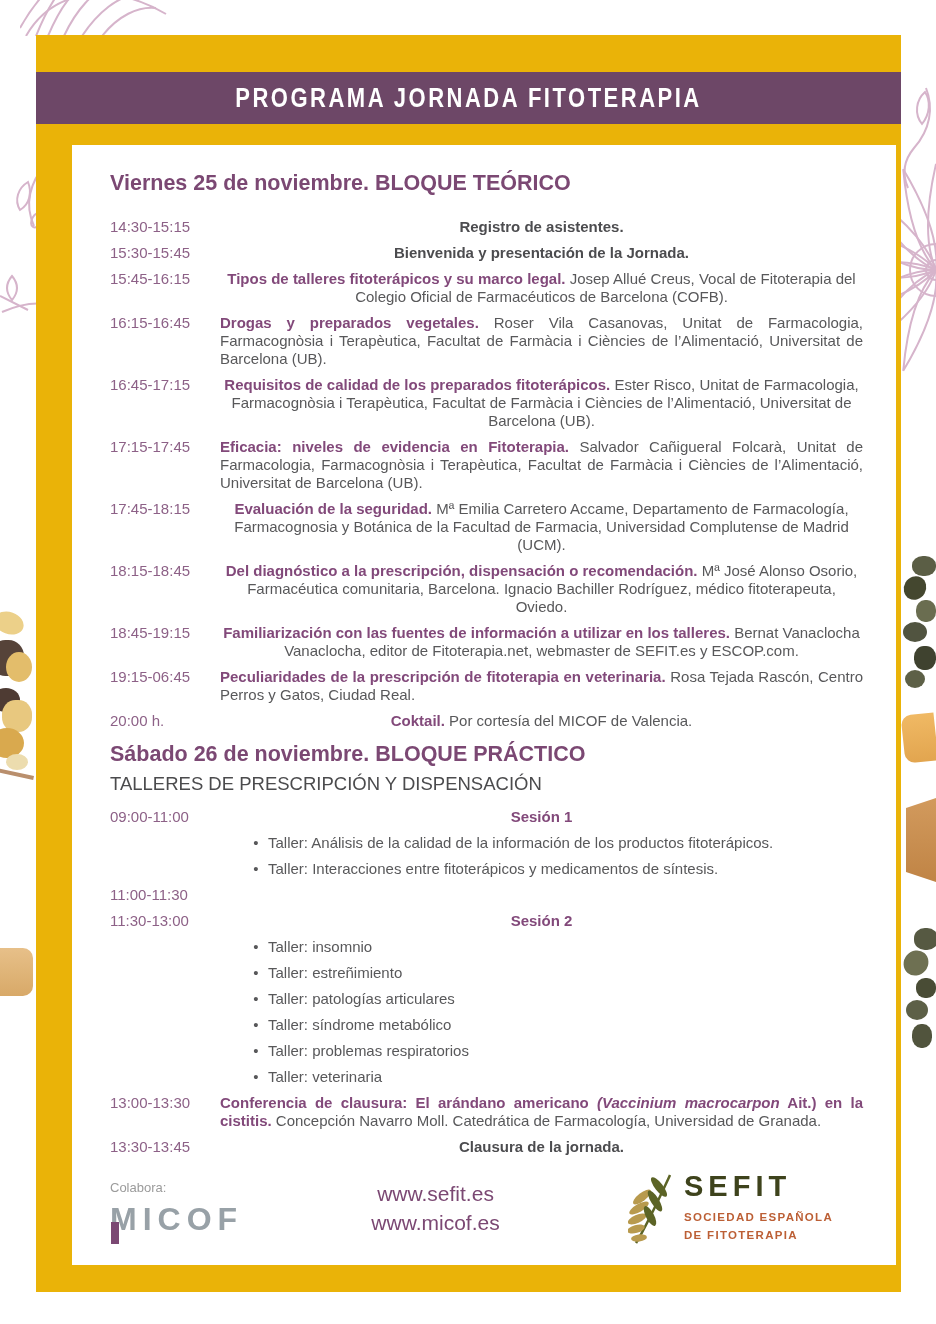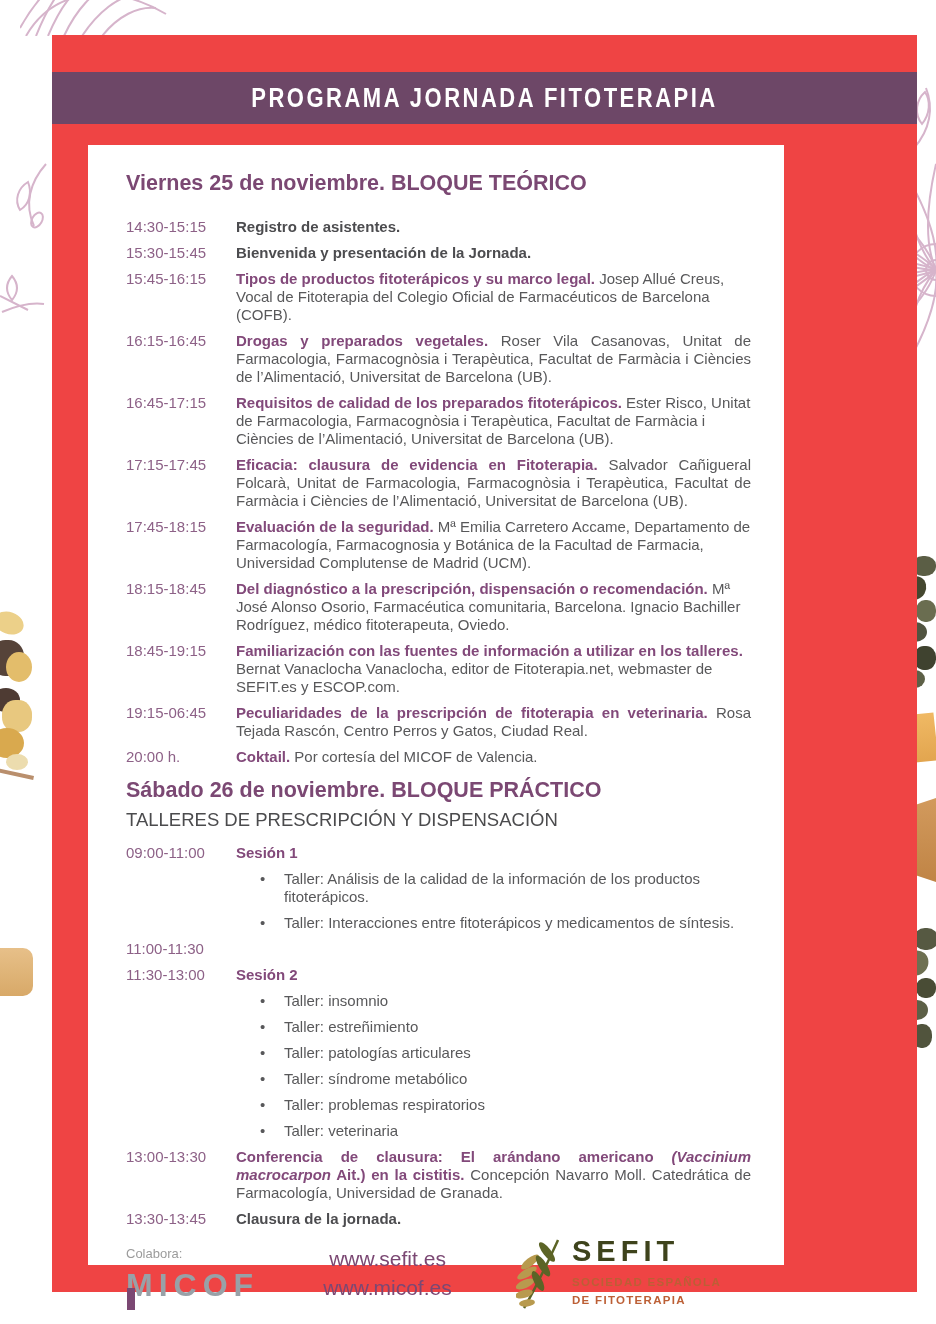--- a/index.html
+++ b/index.html
@@ -30,34 +30,34 @@
   .rt5{left:914px;top:646px;width:22px;height:24px;border-radius:45%;background:#3f422f;}
   .rt6{left:905px;top:670px;width:20px;height:18px;border-radius:50%;background:#5d6047;}
   .rspoon{left:903px;top:714px;width:33px;height:48px;background:linear-gradient(180deg,#f0b964,#e2a54f);border-radius:10px 0 0 10px;transform:rotate(-6deg);}
   .rwood{left:906px;top:798px;width:30px;height:84px;background:linear-gradient(180deg,#d29a5d,#c08445);clip-path:polygon(0 12%,100% 0,100% 100%,0 88%);}
   .rt7{left:914px;top:928px;width:24px;height:22px;border-radius:45%;background:#565942;}
   .rt8{left:904px;top:950px;width:24px;height:26px;border-radius:50%;background:#6e7052;transform:rotate(40deg);}
   .rt9{left:916px;top:978px;width:20px;height:20px;border-radius:45%;background:#494c35;}
   .rt10{left:906px;top:1000px;width:22px;height:20px;border-radius:50%;background:#5d6047;}
   .rt11{left:912px;top:1024px;width:20px;height:24px;border-radius:45%;background:#51543d;}
   
-  .card{position:absolute;left:52px;top:35px;width:865px;height:1257px;background:#ef4444;}
+  .card{position:absolute;left:36px;top:35px;width:865px;height:1257px;background:#eab308;}
   .band{position:absolute;left:0;top:37px;width:100%;height:52px;background:#6d4767;
         display:flex;align-items:center;justify-content:center;}
   .band-title{color:#ffffff;font-weight:bold;font-size:22px;letter-spacing:2.5px;
         transform:scaleY(1.25);white-space:nowrap;}
-  .panel{position:absolute;left:36px;top:110px;width:696px;height:1120px;background:#ffffff;
+  .panel{position:absolute;left:36px;top:110px;width:824px;height:1120px;background:#ffffff;
         box-sizing:border-box;padding:26px 33px 14px 38px;display:flex;flex-direction:column;}
   
   .section-heading{color:#7b4873;font-weight:bold;font-size:21.5px;margin:0 0 22px 0;}
   .section + .section .section-heading{margin-top:12px;margin-bottom:4px;}
   .section-sub{color:#4b4b4d;font-size:18.5px;margin:6px 0 13px 0;}
   .row{display:flex;margin-bottom:8px;font-size:15px;line-height:18px;color:#58585a;}
   .time{width:110px;flex:none;color:#8d6187;}
-  .desc{flex:1;}
+  .desc{flex:1;text-align:center;}
   .row.justify .desc{text-align:justify;}
   .seg-pb{color:#82497a;font-weight:bold;}
   .seg-pbi{color:#82497a;font-weight:bold;font-style:italic;}
   .seg-db{color:#4c4c4f;font-weight:bold;}
   .seg-d{color:#58585a;margin-top:9px;}
   .bullet{display:flex;margin:8px 0 0 24px;}
   .dot{width:24px;flex:none;color:#58585a;}
   
   .footer{margin-top:auto;display:flex;align-items:center;justify-content:center;height:88px;}
   .colabora{color:#9b9b9b;font-size:13px;margin:0 0 8px 0;}
@@ -144,33 +144,33 @@
           <div class="row">
             <div class="time">14:30-15:15</div>
             <div class="desc"><span class="seg-db">Registro de asistentes.</span></div>
           </div>
           <div class="row">
             <div class="time">15:30-15:45</div>
             <div class="desc"><span class="seg-db">Bienvenida y presentación de la Jornada.</span></div>
           </div>
           <div class="row">
             <div class="time">15:45-16:15</div>
-            <div class="desc"><span class="seg-pb">Tipos de productos fitoterápicos y su marco legal.</span><span class="seg-d"> Josep Allué Creus, Vocal de Fitoterapia del Colegio Oficial de Farmacéuticos de Barcelona (COFB).</span></div>
+            <div class="desc"><span class="seg-pb">Tipos de talleres fitoterápicos y su marco legal.</span><span class="seg-d"> Josep Allué Creus, Vocal de Fitoterapia del Colegio Oficial de Farmacéuticos de Barcelona (COFB).</span></div>
           </div>
           <div class="row justify">
             <div class="time">16:15-16:45</div>
             <div class="desc"><span class="seg-pb">Drogas y preparados vegetales.</span><span class="seg-d"> Roser Vila Casanovas, Unitat de Farmacologia, Farmacognòsia i Terapèutica, Facultat de Farmàcia i Ciències de l’Alimentació, Universitat de Barcelona (UB).</span></div>
           </div>
           <div class="row">
             <div class="time">16:45-17:15</div>
             <div class="desc"><span class="seg-pb">Requisitos de calidad de los preparados fitoterápicos.</span><span class="seg-d"> Ester Risco, Unitat de Farmacologia, Farmacognòsia i Terapèutica, Facultat de Farmàcia i Ciències de l’Alimentació, Universitat de Barcelona (UB).</span></div>
           </div>
           <div class="row justify">
             <div class="time">17:15-17:45</div>
-            <div class="desc"><span class="seg-pb">Eficacia: clausura de evidencia en Fitoterapia.</span><span class="seg-d"> Salvador Cañigueral Folcarà, Unitat de Farmacologia, Farmacognòsia i Terapèutica, Facultat de Farmàcia i Ciències de l’Alimentació, Universitat de Barcelona (UB).</span></div>
+            <div class="desc"><span class="seg-pb">Eficacia: niveles de evidencia en Fitoterapia.</span><span class="seg-d"> Salvador Cañigueral Folcarà, Unitat de Farmacologia, Farmacognòsia i Terapèutica, Facultat de Farmàcia i Ciències de l’Alimentació, Universitat de Barcelona (UB).</span></div>
           </div>
           <div class="row">
             <div class="time">17:45-18:15</div>
             <div class="desc"><span class="seg-pb">Evaluación de la seguridad.</span><span class="seg-d"> Mª Emilia Carretero Accame, Departamento de Farmacología, Farmacognosia y Botánica de la Facultad de Farmacia, Universidad Complutense de Madrid (UCM).</span></div>
           </div>
           <div class="row">
             <div class="time">18:15-18:45</div>
             <div class="desc"><span class="seg-pb">Del diagnóstico a la prescripción, dispensación o recomendación.</span><span class="seg-d"> Mª José Alonso Osorio, Farmacéutica comunitaria, Barcelona. Ignacio Bachiller Rodríguez, médico fitoterapeuta, Oviedo.</span></div>
           </div>
           <div class="row">

